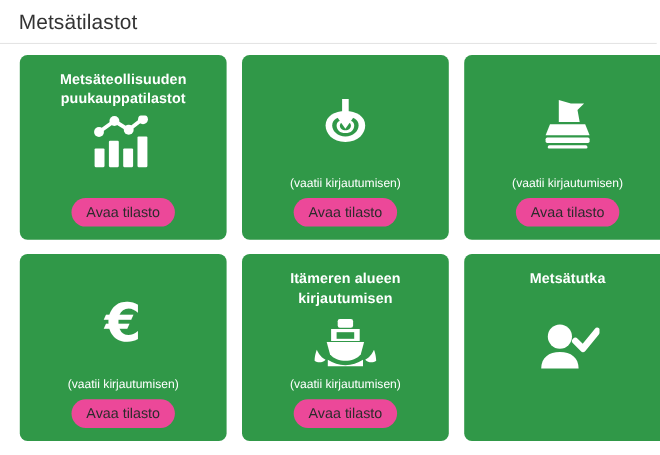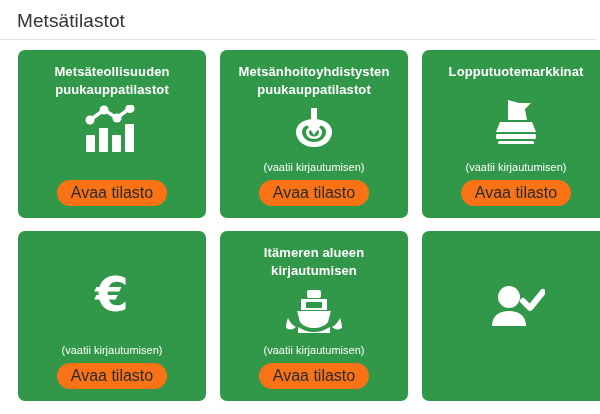--- a/index.html
+++ b/index.html
@@ -103,25 +103,25 @@
     text-align: left;
     margin: 0 0 6px 0;
     height: 14px;
   }
 
   .card-note.hidden-note {
     visibility: hidden;
   }
 
   .card-button {
-    background: #f97316;
+    background: #ec4899;
     border: none;
     border-radius: 13px;
     color: #2b2b2b;
-    font-size: 16px;
+    font-size: 13px;
     font-family: "Liberation Sans", sans-serif;
     line-height: 13px;
     padding: 6px 14px 7px 14px;
     cursor: pointer;
     white-space: nowrap;
   }
 </style>
 </head>
 <body>
 
@@ -147,37 +147,35 @@
           <circle cx="22" cy="5" r="4.5" fill="#ffffff"></circle>
           <circle cx="35" cy="13" r="4.5" fill="#ffffff"></circle>
           <circle cx="48" cy="3.5" r="4.5" fill="#ffffff"></circle>
         </svg>
       </div>
       <p class="card-note hidden-note"></p>
       <button class="card-button">Avaa tilasto</button>
     </div>
 
     <div class="card">
-      <p class="card-title">Metsänhoitoyhdistysten puukauppatilastot</p>
       <div class="card-icon">
         <svg width="46" height="46" viewBox="0 0 46 46" aria-hidden="true">
           <path d="M23 40 C11 40 5 32 5 25 C5 17 13 12 23 12 C33 12 41 17 41 25 C41 32 35 40 23 40 Z" fill="#ffffff"></path>
           <path d="M23 35 C16 35 11 30 11 25 C11 20 16 17 23 17 C30 17 35 20 35 25 C35 30 30 35 23 35 Z" fill="#309848"></path>
           <path d="M23 32 C18 32 15 29 15 25 C15 21.5 18 20 23 20 C28 20 31 21.5 31 25 C31 29 28 32 23 32 Z" fill="#ffffff"></path>
           <path d="M23 29.5 C20 29.5 18 27.5 18 25 C18 23 20 22 23 22 C26 22 28 23 28 25 C28 27.5 26 29.5 23 29.5 Z" fill="#309848"></path>
           <polygon points="23,28 13,14 33,14" fill="#ffffff"></polygon>
           <rect x="20" y="1" width="6" height="16" fill="#ffffff"></rect>
         </svg>
       </div>
       <p class="card-note">(vaatii kirjautumisen)</p>
       <button class="card-button">Avaa tilasto</button>
     </div>
 
     <div class="card">
-      <p class="card-title">Lopputuotemarkkinat</p>
       <div class="card-icon">
         <svg width="58" height="46" viewBox="0 0 58 46" aria-hidden="true">
           <path d="M21 2 L21 22 L40 22 L38 11 L44 5 L32 5 Z" fill="#ffffff"></path>
           <path d="M13 24 L45 24 L49 34 L9 34 Z" fill="#ffffff"></path>
           <rect x="9" y="36" width="40" height="5" rx="1.5" fill="#ffffff"></rect>
           <rect x="11" y="43" width="36" height="3.5" rx="1.5" fill="#ffffff"></rect>
         </svg>
       </div>
       <p class="card-note">(vaatii kirjautumisen)</p>
       <button class="card-button">Avaa tilasto</button>
@@ -202,20 +200,21 @@
           <path d="M3 29 C3 29 6 36 11 38 C8 41 4 41 1 39 C1 34 3 29 3 29 Z" fill="#ffffff"></path>
           <path d="M55 29 C55 29 52 36 47 38 C50 41 54 41 57 39 C57 34 55 29 55 29 Z" fill="#ffffff"></path>
           <path d="M13 38 C18 41 23 43 29 43 C35 43 40 41 45 38 L45 44 L13 44 Z" fill="#ffffff"></path>
         </svg>
       </div>
       <p class="card-note">(vaatii kirjautumisen)</p>
       <button class="card-button">Avaa tilasto</button>
     </div>
 
     <div class="card">
+      <p class="card-title">Metsätutka</p>
       <div class="card-icon">
         <svg width="58" height="46" viewBox="0 0 58 46" aria-hidden="true">
           <circle cx="22" cy="13" r="11" fill="#ffffff"></circle>
           <path d="M5 42 C5 32 12 27 22 27 C32 27 39 32 39 42 Z" fill="#ffffff"></path>
           <polyline points="36,17 43,24 56,8" fill="none" stroke="#ffffff" stroke-width="6" stroke-linecap="round" stroke-linejoin="round"></polyline>
         </svg>
       </div>
       <p class="card-note hidden-note"></p>
     </div>
 

